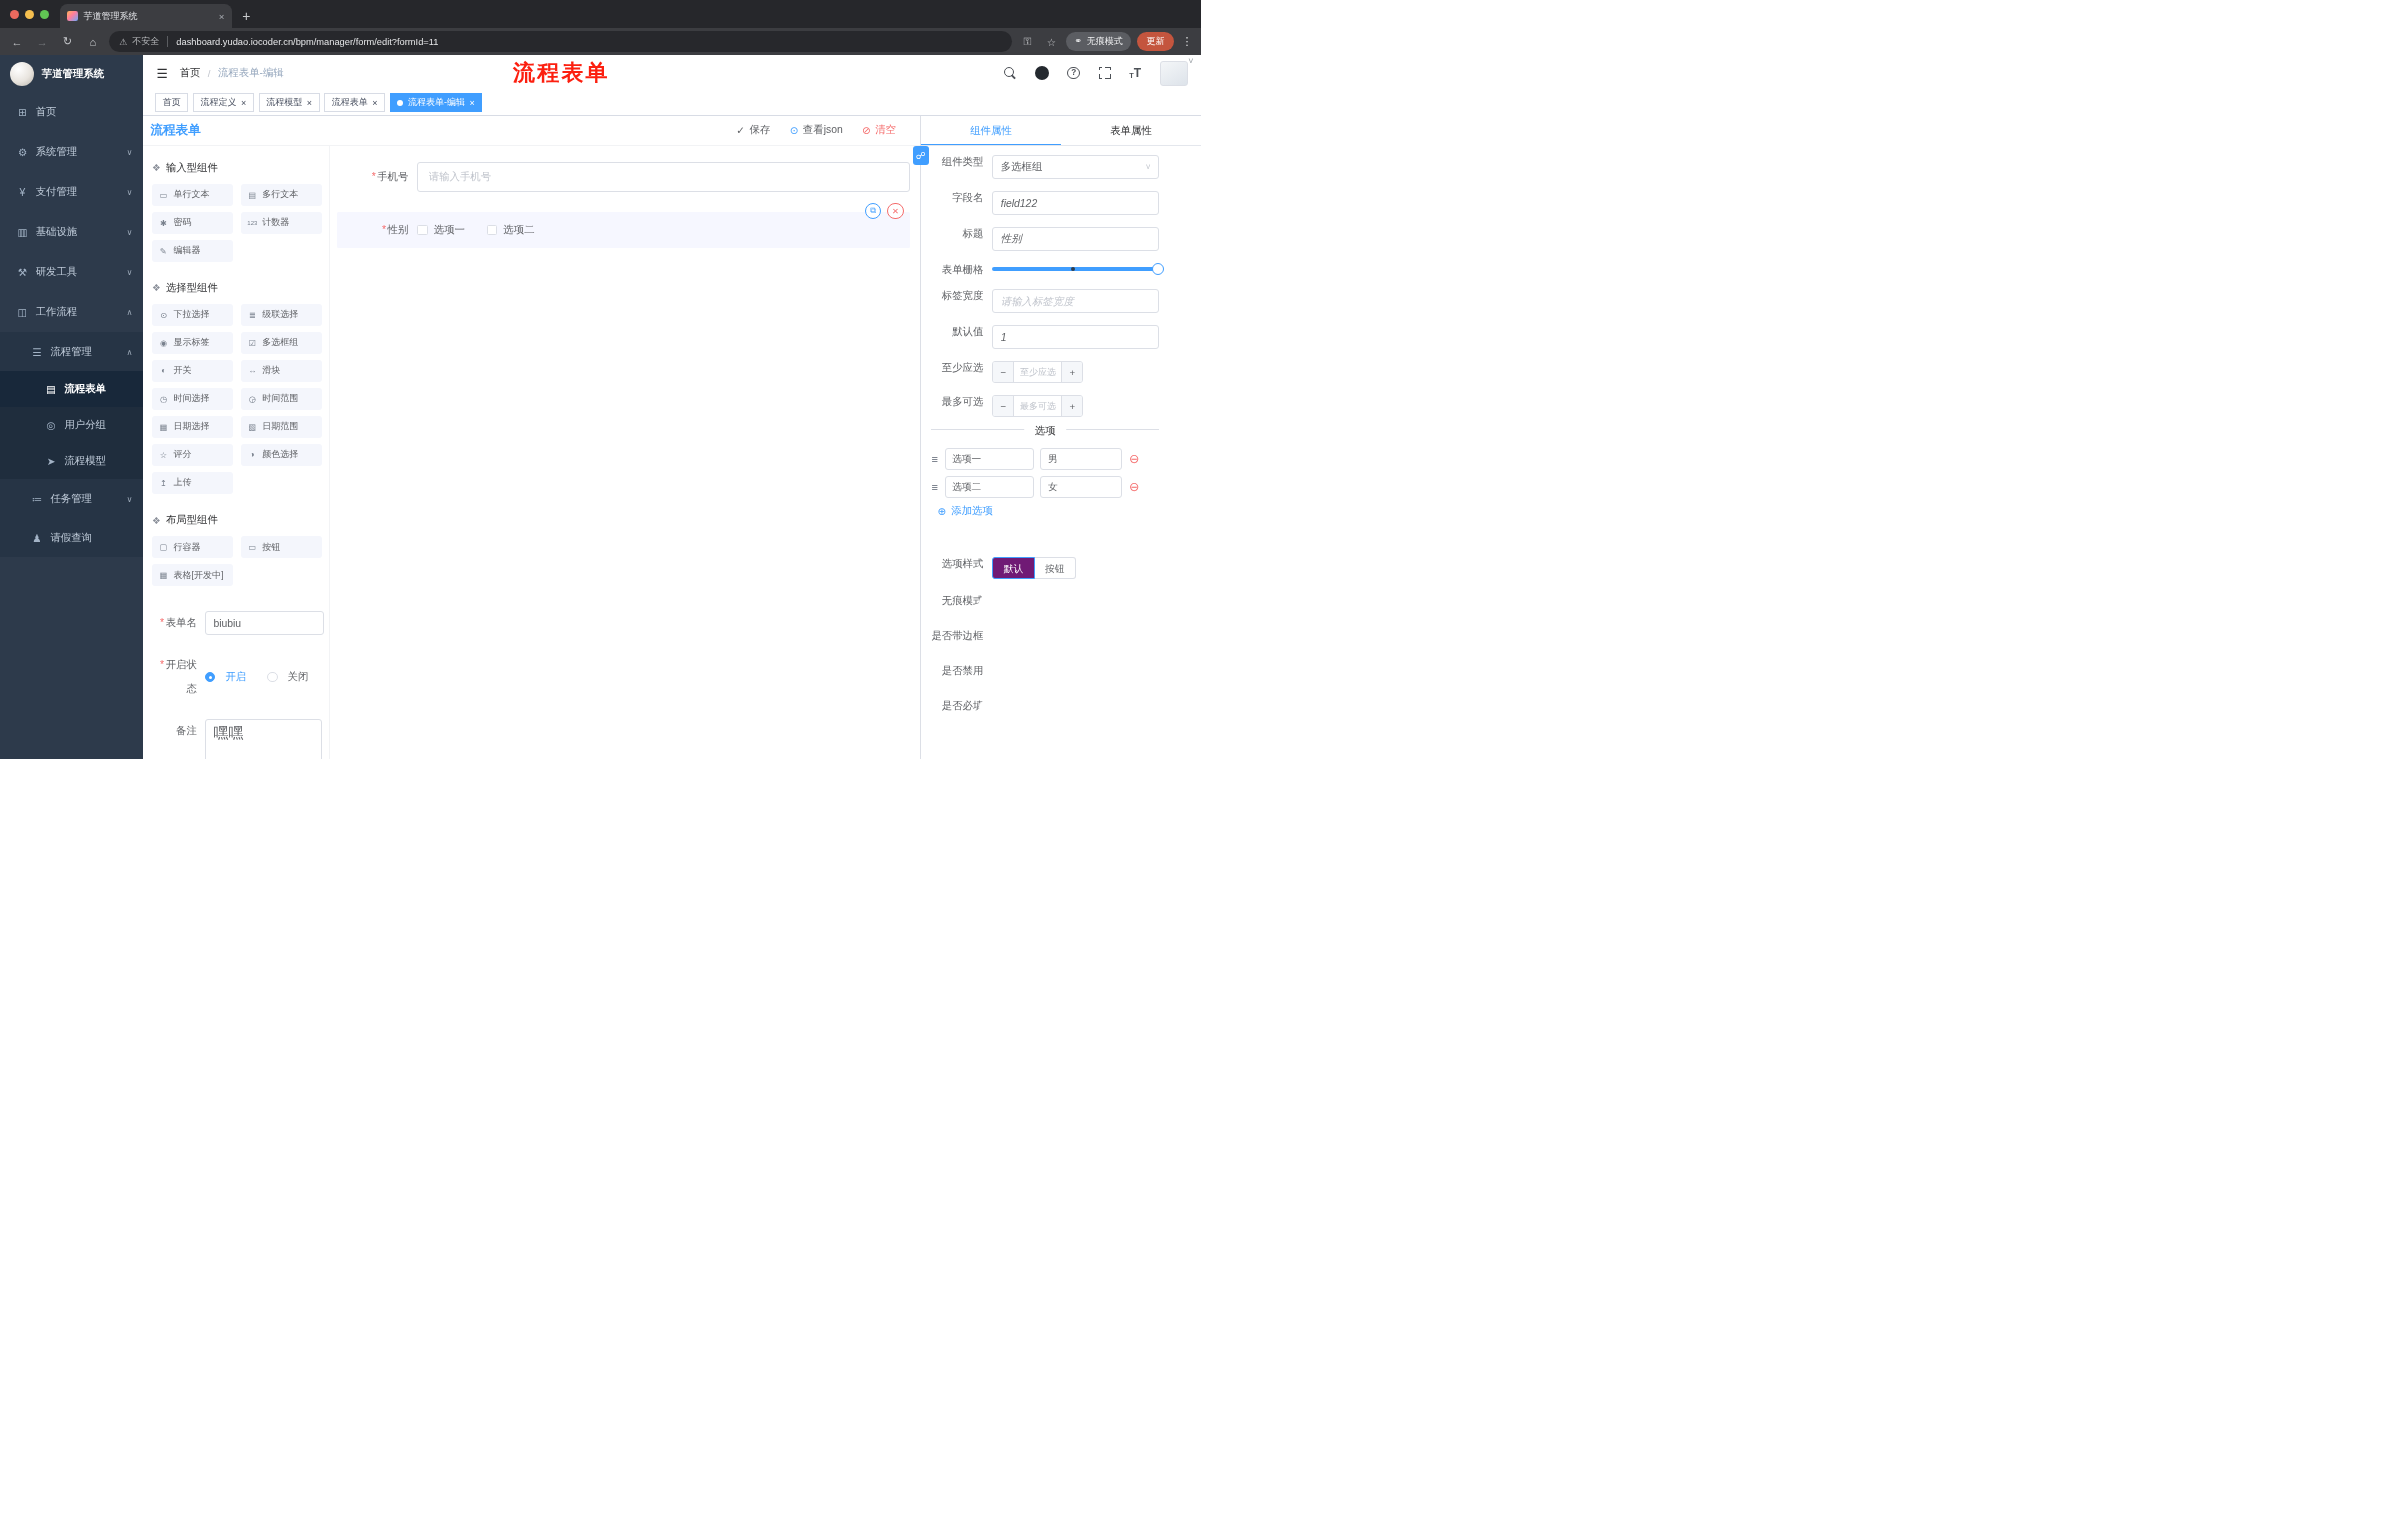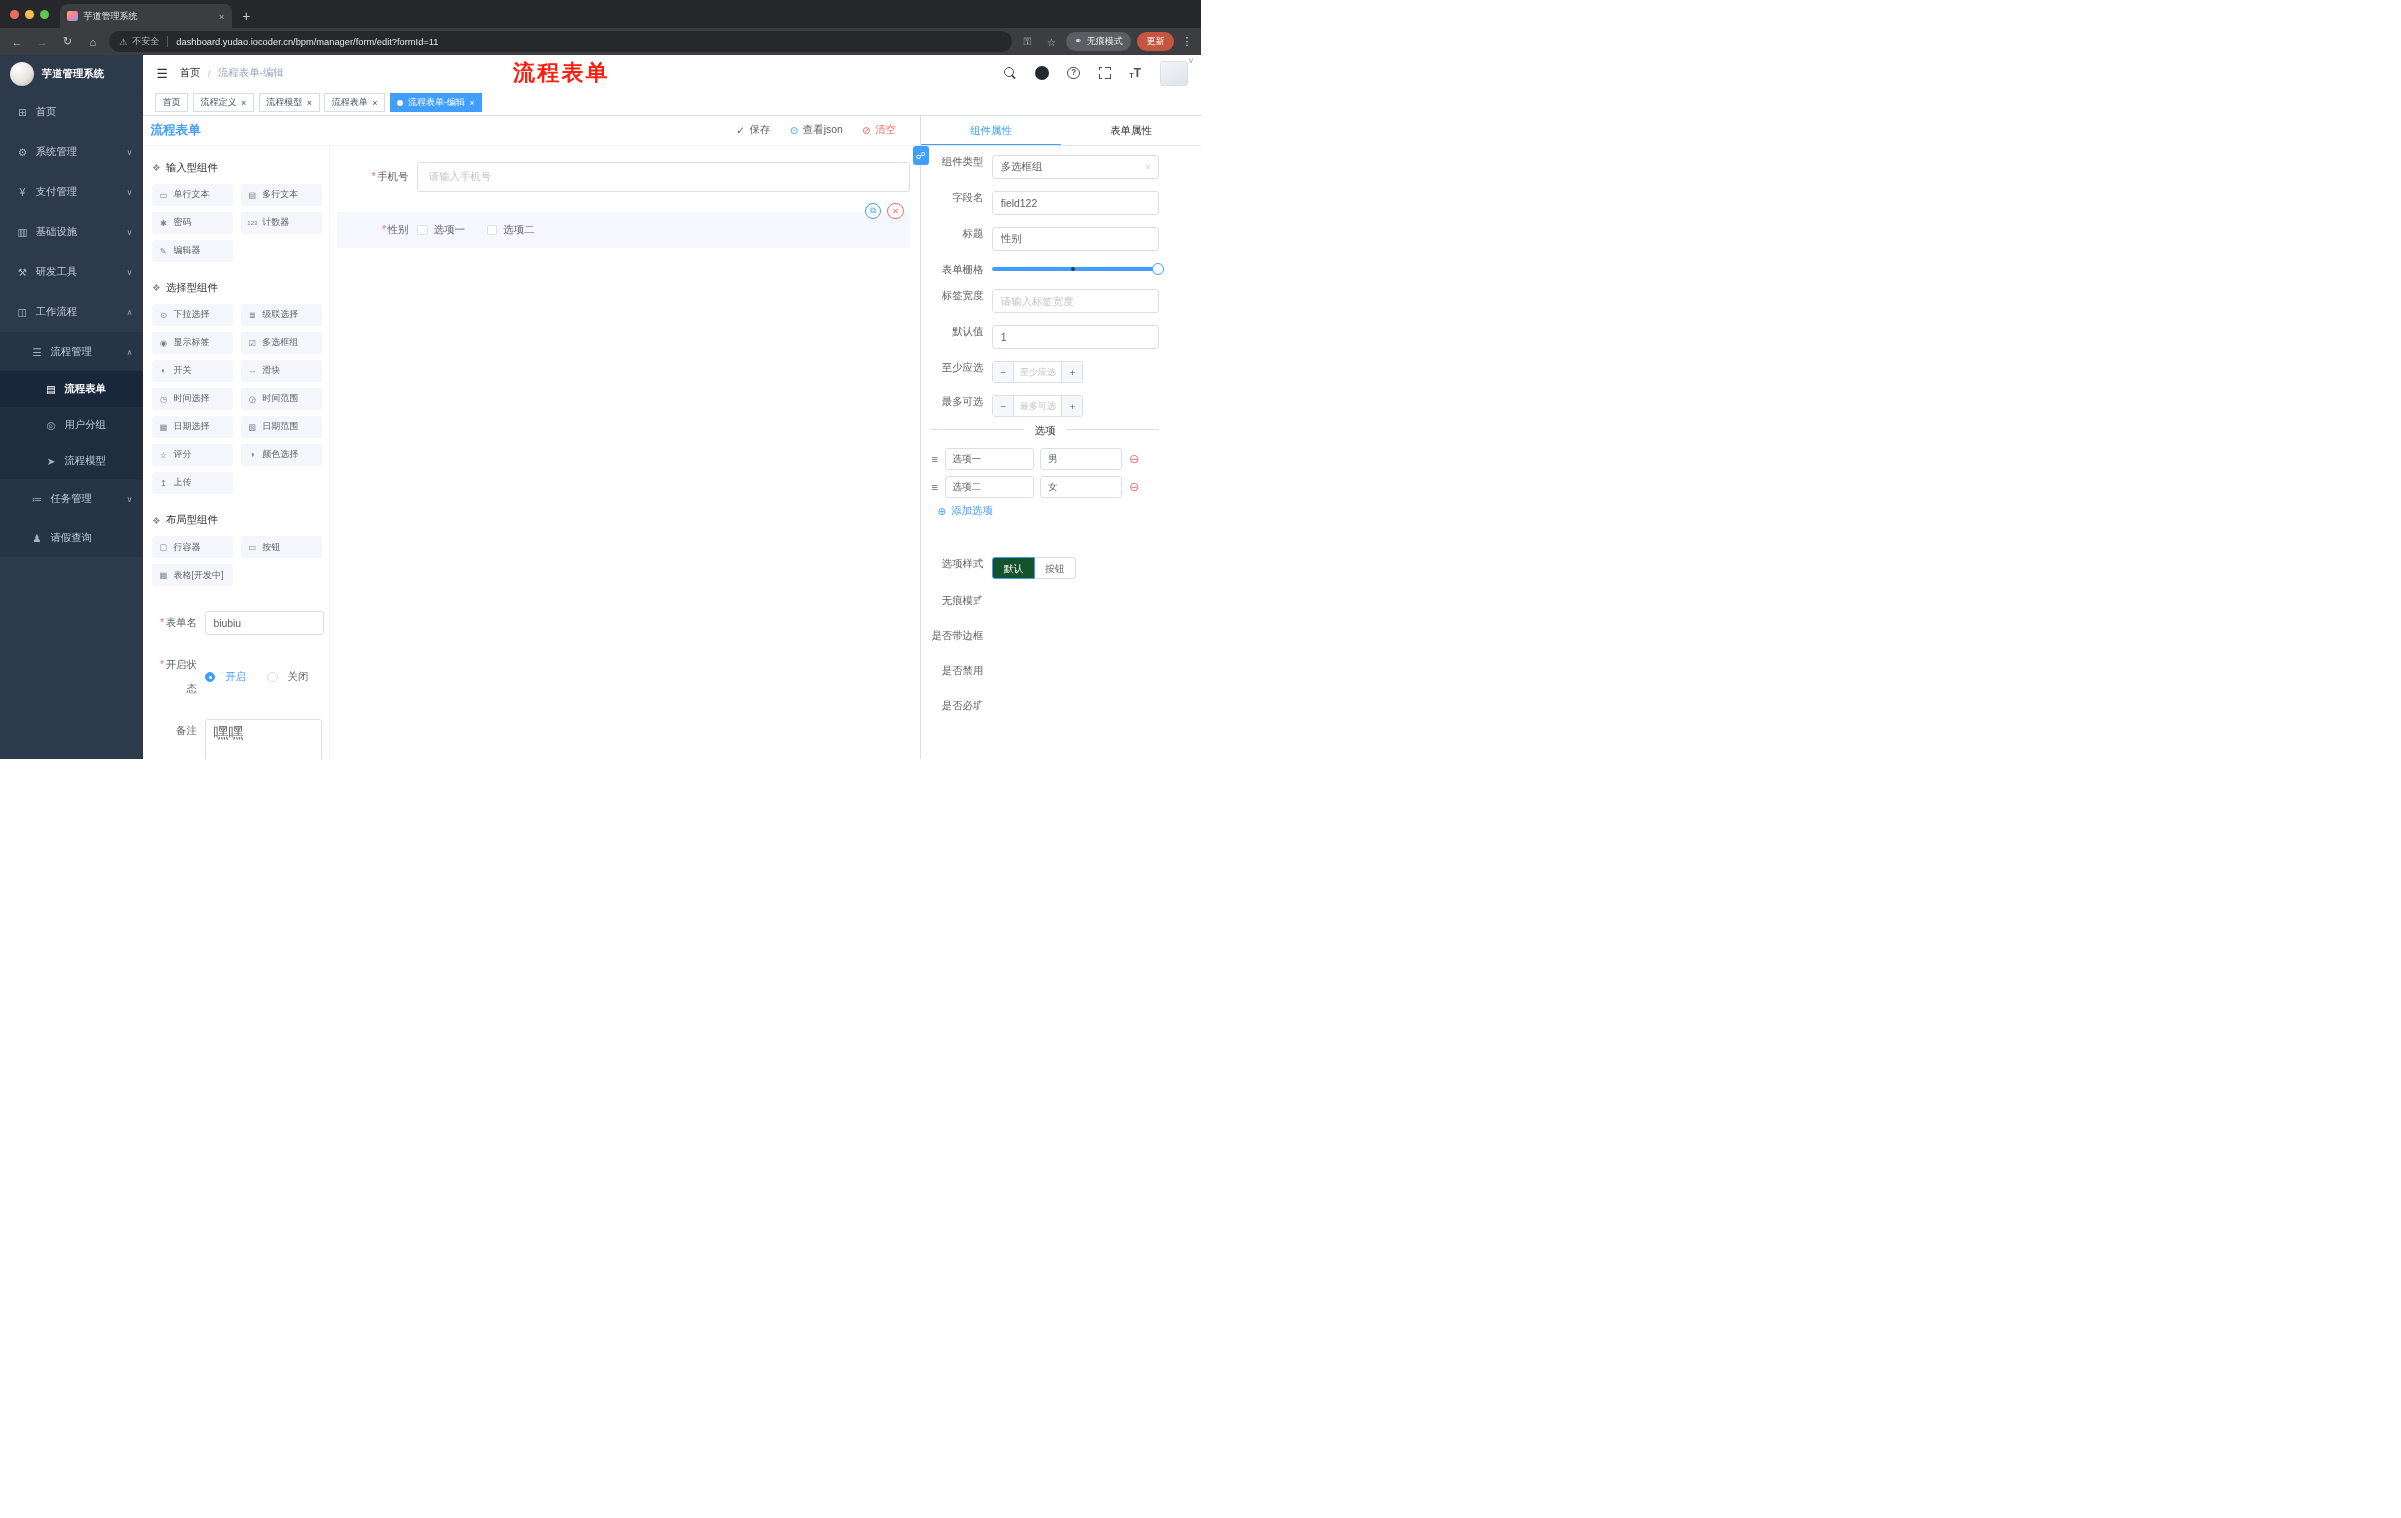--- a/index.html
+++ b/index.html
@@ -126,21 +126,21 @@
   .props { flex:1; position:relative; display:flex; flex-direction:column; background:#fff; }
   .link-chip { position:absolute; left:-8.2px; top:30.5px; width:16.3px; height:19.3px; background:#409eff; border-radius:3px; color:#fff; font-size:9.7px; display:flex; align-items:center; justify-content:center; z-index:5; cursor:pointer; }
   .props-tabs { height:30px; display:flex; border-bottom:0.7px solid #e4e7ed; flex:none; }
   .props-tab { flex:1; text-align:center; line-height:30px; font-size:10.4px; color:#303133; position:relative; cursor:pointer; }
   .props-tab.active { color:#409eff; }
   .props-tab.active::after { content:""; position:absolute; left:0; right:0; bottom:-0.7px; height:1.5px; background:#409eff; }
   .props-body { padding:9.7px 42px 0 10.4px; overflow:hidden; }
   .prop-row { display:flex; align-items:flex-start; margin-bottom:12px; }
   .prop-label { width:61px; flex:none; text-align:right; padding-right:9px; font-size:10.4px; color:#606266; }
   .prop-ctrl { flex:1; min-width:0; }
-  .p-input { width:100%; height:24px; border:0.7px solid #dcdfe6; border-radius:3px; padding:0 7.4px; font-size:10.4px; color:#606266; }
+  .p-input { width:100%; height:24px; border:0.7px solid #dcdfe6; border-radius:3px; padding:0 7.4px; font-size:10.4px; color:#606266;font-style:italic; }
   .p-input::placeholder { color:#c0c4cc; }
   .p-select { width:100%; height:24px; border:0.7px solid #dcdfe6; border-radius:3px; padding:0 7.4px; font-size:10.4px; color:#606266; display:flex; align-items:center; cursor:pointer; }
   .p-select .sel-chev { margin-left:auto; color:#c0c4cc; font-size:8.2px; }
   .slider { position:relative; height:12px; display:flex; align-items:center; }
   .slider .track { width:100%; height:4.5px; border-radius:2.2px; background:#409eff; }
   .slider .stepdot { position:absolute; left:47%; top:3.7px; width:4.5px; height:4.5px; border-radius:50%; background:#2c3e50; }
   .slider .handle { position:absolute; right:-5.2px; top:0; width:12px; height:12px; border-radius:50%; background:#fff; border:1.5px solid #409eff; cursor:pointer; }
   .stepper { display:flex; width:91px; height:22px; border:0.7px solid #dcdfe6; border-radius:3px; overflow:hidden; }
   .step-btn { width:21px; flex:none; background:#f5f7fa; color:#606266; text-align:center; line-height:21px; font-size:9.7px; cursor:pointer; }
   .step-btn.minus { border-right:0.7px solid #dcdfe6; }
@@ -153,21 +153,21 @@
   .opt-drag { color:#5a6270; font-size:11px; cursor:grab; }
   .opt-input { height:22px; border:0.7px solid #dcdfe6; border-radius:3px; padding:0 6.7px; font-size:9.7px; color:#606266; }
   .opt-l { width:89px; } .opt-v { width:82px; }
   .opt-remove { color:#f56c6c; font-size:12.6px; cursor:pointer; line-height:1; }
   .add-opt { display:flex; align-items:center; gap:5.2px; color:#409eff; font-size:10.4px; margin:6px 0 0 6px; cursor:pointer; }
   .style-row { margin-top:39px; }
   .seg { display:inline-flex; }
   .seg-btn { height:22px; line-height:21px; padding:0 10.4px; border:0.7px solid #dcdfe6; background:#fff; color:#606266; font-size:9.7px; cursor:pointer; }
   .seg-btn.first { border-radius:3px 0 0 3px; }
   .seg-btn.last { border-radius:0 3px 3px 0; border-left:0; }
-  .seg-btn.active { background:#14532d; border-color:#409eff; color:#fff; }
+  .seg-btn.active { background:#701a75; border-color:#409eff; color:#fff; }
   .switch-row { margin-top:15px; margin-bottom:21px; }
   .switch { width:30px; height:15px; border-radius:7.4px; background:#dcdfe6; position:relative; cursor:pointer; }
   .switch::after { content:""; position:absolute; top:1.5px; left:1.5px; width:12px; height:12px; border-radius:50%; background:#fff; }
   .switch.on { background:#409eff; }
   .switch.on::after { left:auto; right:1.5px; }
 </style>
 </head>
 <body>
 
 <div class="tabstrip">

